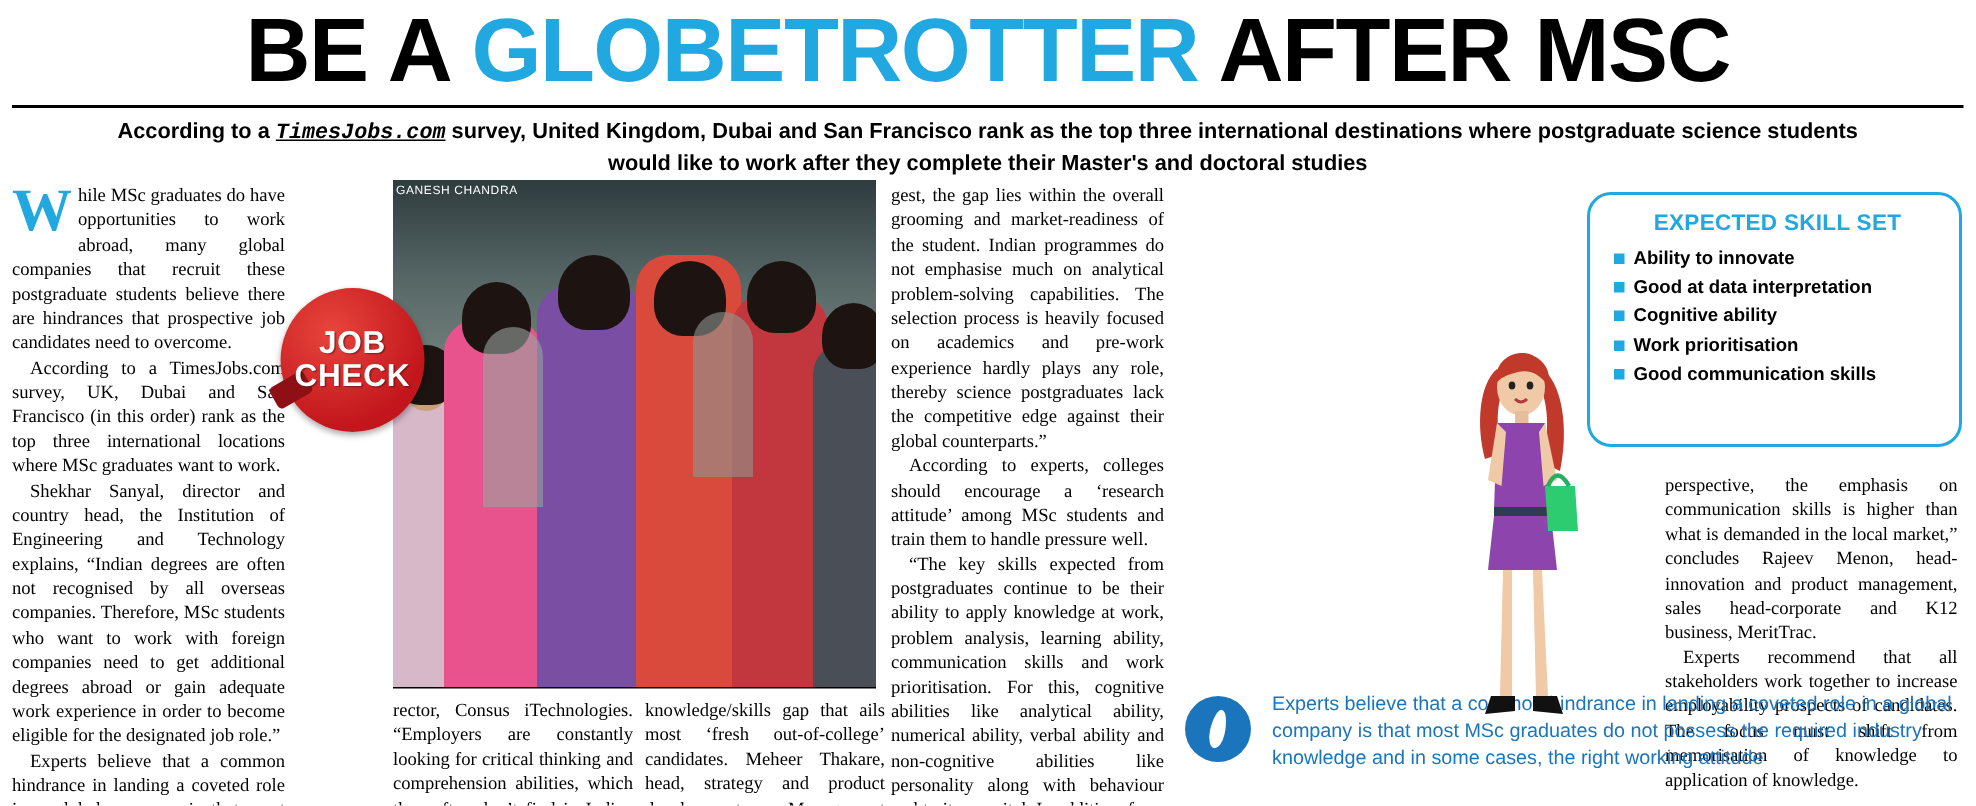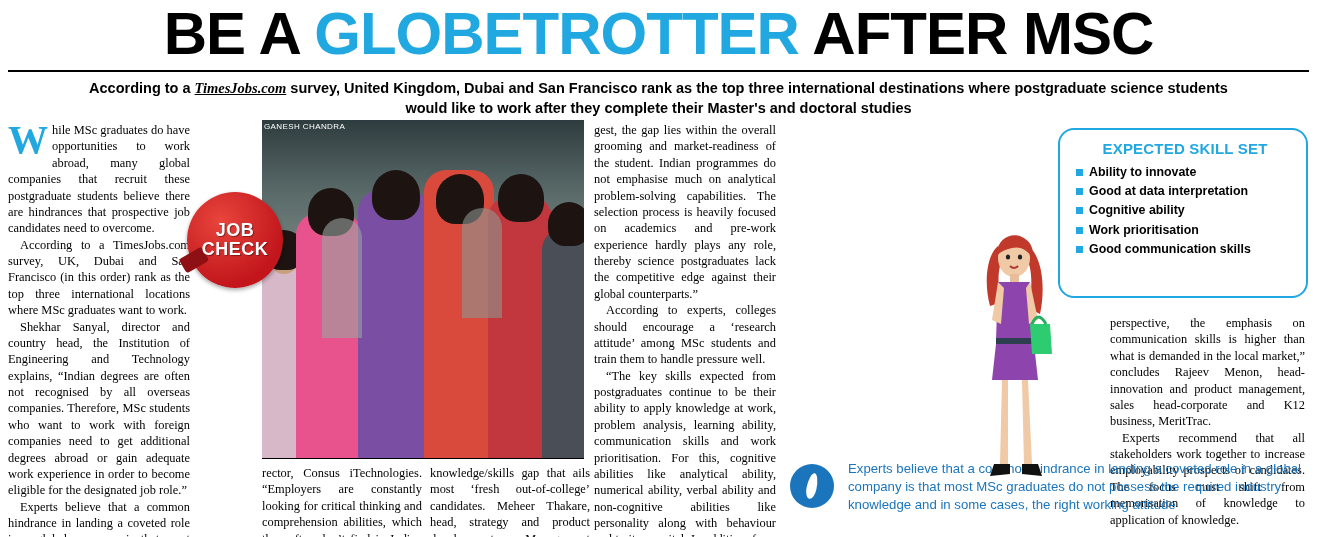--- a/index.html
+++ b/index.html
@@ -44,21 +44,21 @@
 
   .standfirst {
     text-align: center;
     font-family: "Liberation Sans", sans-serif;
     font-weight: bold;
     font-size: 14.5px;
     line-height: 1.35;
     margin: 7px 70px 0 70px;
   }
   .standfirst .tj {
-    font-family: Liberation Serif, serif;
+    font-family: Liberation Mono, monospace;
     font-style: italic;
     font-weight: bold;
     text-decoration: underline;
   }
 
   
   .content {
     position: absolute;
     top: 120px;
     left: 0;
@@ -154,21 +154,21 @@
   .badge .badge-txt {
     position: absolute;
     inset: 0;
     display: flex;
     flex-direction: column;
     align-items: center;
     justify-content: center;
     color: #fff;
     font-family: "Liberation Sans", sans-serif;
     font-weight: bold;
-    font-size: 18px;
+    font-size: 21px;
     line-height: 1.05;
     letter-spacing: .5px;
     text-shadow: 1px 1px 1px rgba(0,0,0,.4);
   }
   .badge .ribbon {
     position: absolute;
     left: -6px;
     top: 60px;
     width: 26px;
     height: 16px;

